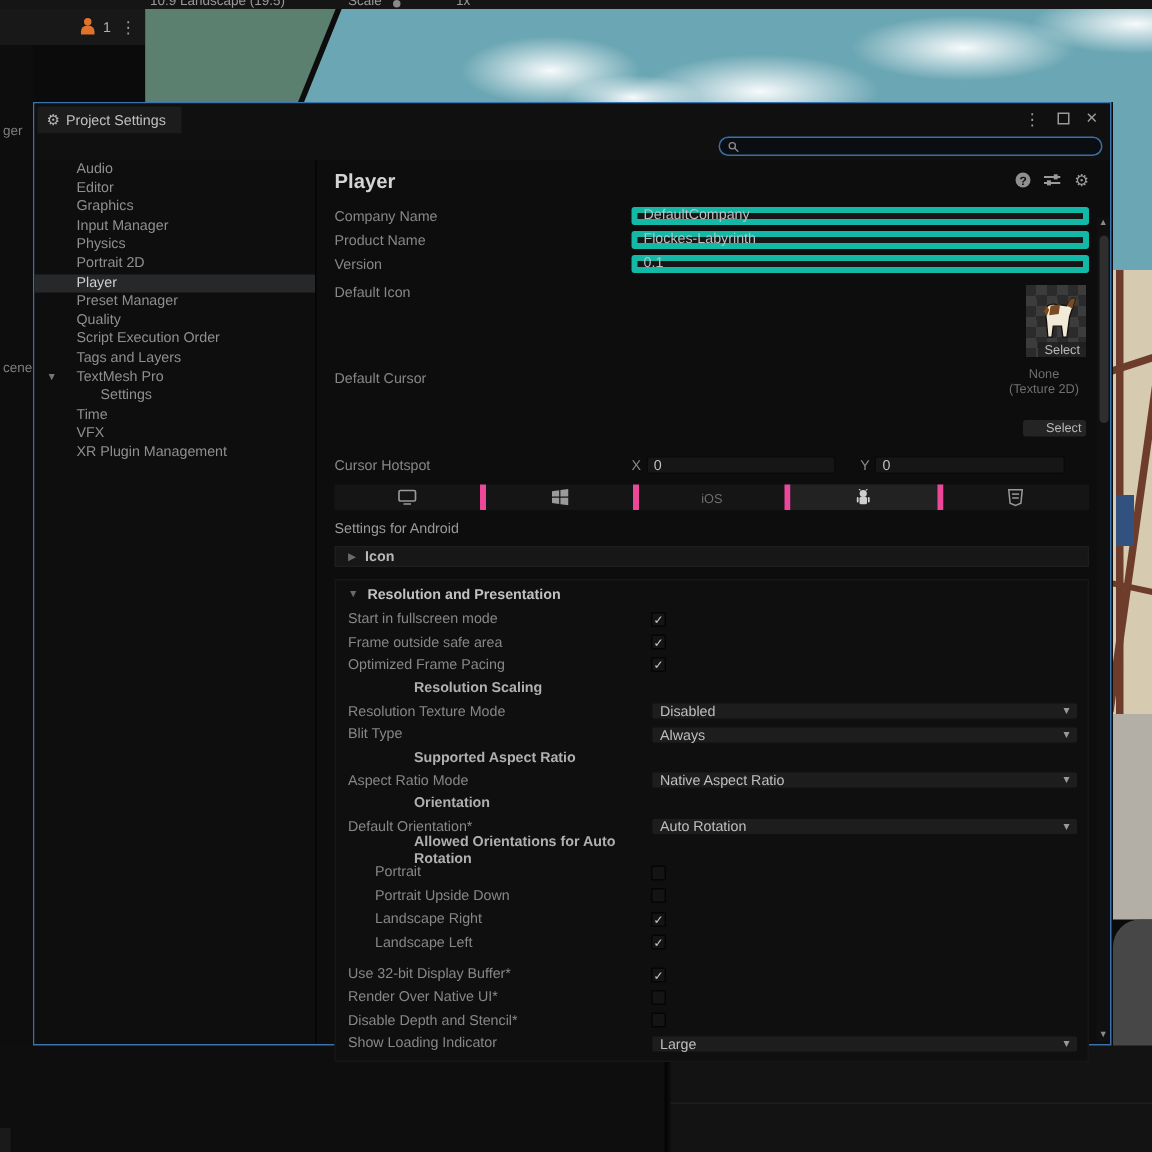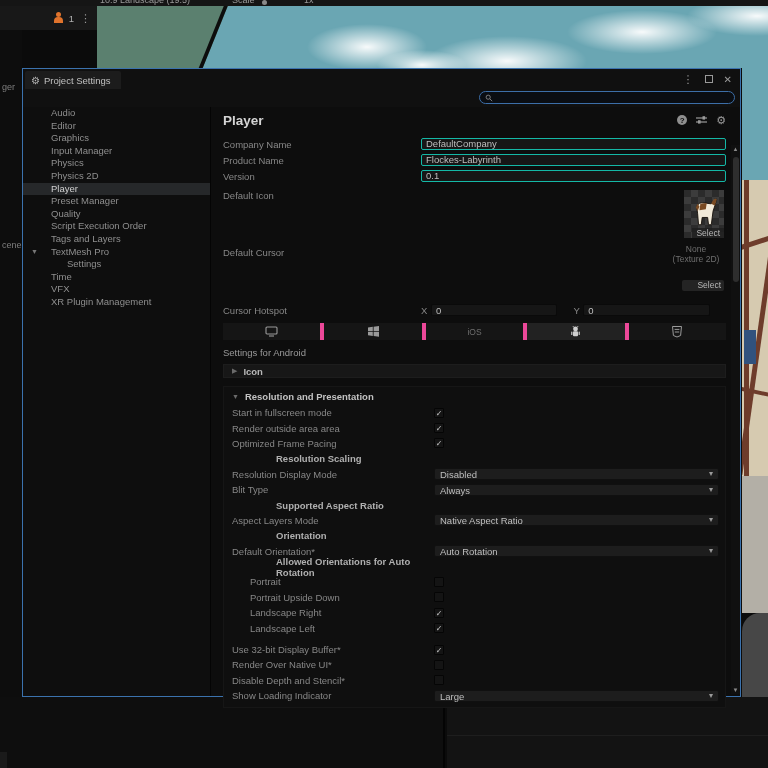--- a/index.html
+++ b/index.html
@@ -63,21 +63,21 @@
   
   .ps-main{flex:1;padding:4px 14px 0 12px;position:relative;min-width:0;}
   .main-title-row{display:flex;align-items:center;height:18px;margin-bottom:7px;}
   .main-title{font-size:13.5px;font-weight:bold;color:#d4d4d4;}
   .hdr-icons{margin-left:auto;display:flex;align-items:center;gap:9px;}
   .help-ic{width:10px;height:10px;border-radius:50%;background:#8f8f8f;color:#0d0d0d;font-size:8px;font-weight:bold;
            display:flex;align-items:center;justify-content:center;}
   .gear-ic{color:#9a9a9a;font-size:11px;}
   .id-row{display:flex;align-items:center;height:16px;}
   .lblcol{width:198px;flex:none;color:#878787;}
-  .tfield{flex:1;height:12px;background:#161616;border:1px solid #14b8a6;border-radius:2px;color:#bfbfbf;
+  .tfield{flex:1;height:12px;background:#161616;border:4px solid #14b8a6;border-radius:2px;color:#bfbfbf;
           padding:0 4px;line-height:10px;display:flex;align-items:center;}
   .icon-cursor-block{position:relative;height:112px;margin-top:6px;}
   .dic-label{position:absolute;left:0;top:0;color:#878787;}
   .thumb{position:absolute;right:2px;top:0;width:40px;height:48px;background:
          repeating-conic-gradient(#3c3c3c 0% 25%, #2b2b2b 0% 50%) 0 0/14px 14px;overflow:hidden;}
   .thumb svg{position:absolute;left:3px;top:2px;}
   .thumb-select{position:absolute;right:0;bottom:0;left:auto;background:rgba(30,30,30,.85);color:#b9b9b9;
                 font-size:8.5px;padding:0 4px;height:10px;line-height:10px;}
   .dcur-label{position:absolute;left:0;top:57px;color:#878787;}
   .dcur-value{position:absolute;right:2px;top:54px;text-align:center;width:56px;color:#6f6f6f;font-size:8.5px;line-height:10px;}
@@ -199,21 +199,21 @@
     </div>
 
     <div class="ps-body">
 
       <div class="ps-sidebar">
           <div class="sb-item"><span>Audio</span></div>
           <div class="sb-item"><span>Editor</span></div>
           <div class="sb-item"><span>Graphics</span></div>
           <div class="sb-item"><span>Input Manager</span></div>
           <div class="sb-item"><span>Physics</span></div>
-          <div class="sb-item"><span>Physics 2D</span></div>
+          <div class="sb-item"><span>Portrait 2D</span></div>
           <div class="sb-item sel"><span>Player</span></div>
           <div class="sb-item"><span>Preset Manager</span></div>
           <div class="sb-item"><span>Quality</span></div>
           <div class="sb-item"><span>Script Execution Order</span></div>
           <div class="sb-item"><span>Tags and Layers</span></div>
           <div class="sb-item"><span class="sb-arrow">▼</span><span>TextMesh Pro</span></div>
           <div class="sb-item ind"><span>Settings</span></div>
           <div class="sb-item"><span>Time</span></div>
           <div class="sb-item"><span>VFX</span></div>
           <div class="sb-item"><span>XR Plugin Management</span></div>
@@ -320,49 +320,49 @@
           <div class="sec-head">
             <span class="fo">▼</span>
             <span class="ft">Resolution and Presentation</span>
           </div>
           <div>
               <div class="srow">
                 <span class="slbl">Start in fullscreen mode</span>
                 <span class="cb">✓</span>
               </div>
               <div class="srow">
-                <span class="slbl">Render outside area area</span>
+                <span class="slbl">Frame outside safe area</span>
                 <span class="cb">✓</span>
               </div>
               <div class="srow">
                 <span class="slbl">Optimized Frame Pacing</span>
                 <span class="cb">✓</span>
               </div>
               <div class="srow">
                 <span class="slbl shead">Resolution Scaling</span>
               </div>
               <div class="srow">
-                <span class="slbl">Resolution Display Mode</span>
+                <span class="slbl">Resolution Texture Mode</span>
                 <span class="dd">
                   <span>Disabled</span>
                   <span class="caret">▾</span>
                 </span>
               </div>
               <div class="srow">
                 <span class="slbl">Blit Type</span>
                 <span class="dd">
                   <span>Always</span>
                   <span class="caret">▾</span>
                 </span>
               </div>
               <div class="srow">
                 <span class="slbl shead">Supported Aspect Ratio</span>
               </div>
               <div class="srow">
-                <span class="slbl">Aspect Layers Mode</span>
+                <span class="slbl">Aspect Ratio Mode</span>
                 <span class="dd">
                   <span>Native Aspect Ratio</span>
                   <span class="caret">▾</span>
                 </span>
               </div>
               <div class="srow">
                 <span class="slbl shead">Orientation</span>
               </div>
               <div class="srow">
                 <span class="slbl">Default Orientation*</span>

